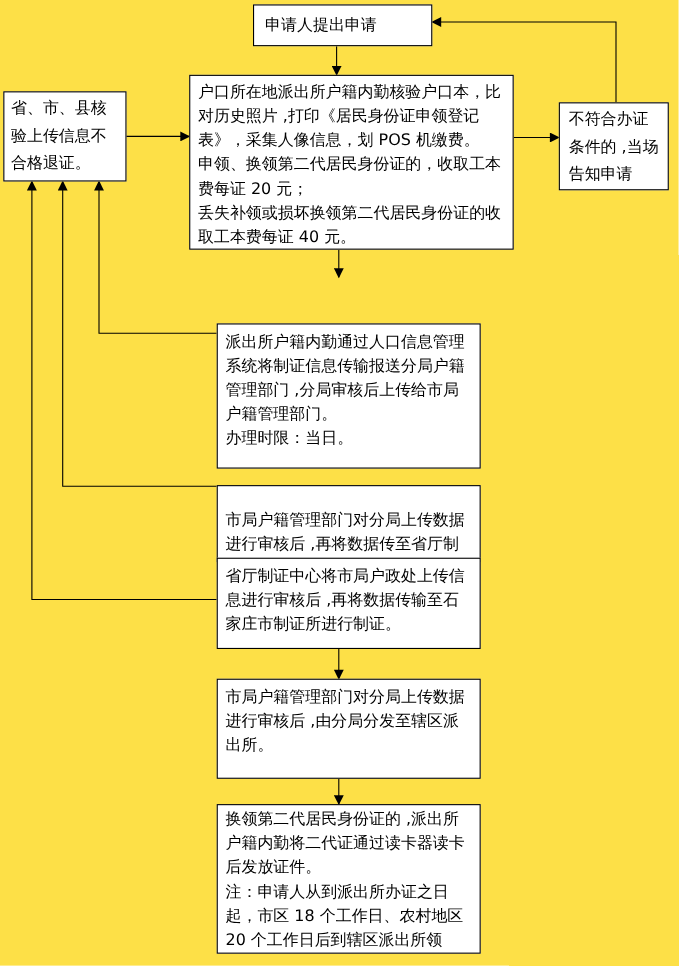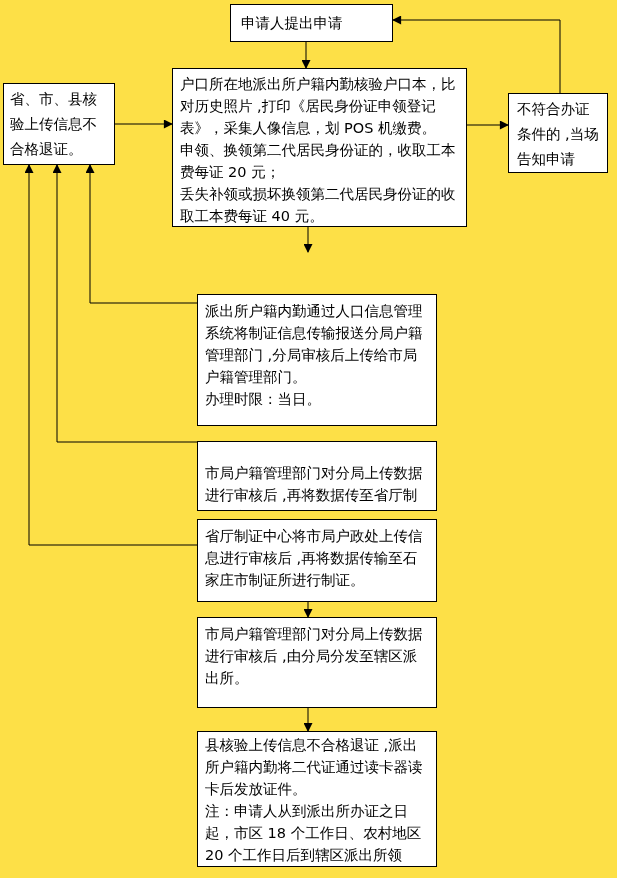--- a/index.html
+++ b/index.html
@@ -38,21 +38,21 @@
 
   .n-start {
     left: 230px; top: 4px; width: 163px; height: 38px;
     display: flex; align-items: center; padding-left: 10px;
   }
   .n-accept   { left: 172px; top: 68px;  width: 295px; height: 159px; padding-top: 4px; }
   .n-reject   { left: 3px;   top: 83px;  width: 112px; height: 82px;  line-height: 25px; padding: 3px 6px; }
   .n-notqual  { left: 508px; top: 93px;  width: 100px; height: 80px;  line-height: 25px; padding: 3px 8px; }
   .n-transmit { left: 197px; top: 252px; width: 240px; height: 132px; padding-top: 5px; margin-top: 42px; }
   .n-city     { left: 197px; top: 409px; width: 240px; height: 70px;  padding-top: 20px; margin-top: 32px; }
-  .n-province { left: 197px; top: 507px; width: 240px; height: 83px;  padding-top: 5px; margin-top: 12px; }
+  .n-province { left: 197px; top: 507px; width: 240px; height: 83px;  padding-top: 5px; }
   .n-distrib  { left: 197px; top: 617px; width: 240px; height: 91px;  padding-top: 5px; }
   .n-pickup   { left: 197px; top: 731px; width: 240px; height: 136px; padding-top: 2px; }
 </style>
 </head>
 <body>
 
 <div class="canvas">
 
   <svg class="connectors" width="617" height="878" viewBox="0 0 617 878" xmlns="http://www.w3.org/2000/svg">
     <defs>
@@ -105,17 +105,17 @@
 
   <div class="node n-province">
     <p>省厅制证中心将市局户政处上传信息进行审核后 ,再将数据传输至石家庄市制证所进行制证。</p>
   </div>
 
   <div class="node n-distrib">
     <p>市局户籍管理部门对分局上传数据进行审核后 ,由分局分发至辖区派出所。</p>
   </div>
 
   <div class="node n-pickup">
-    <p>县核验上传信息不合格退证 ,派出所户籍内勤将二代证通过读卡器读卡后发放证件。</p>
+    <p>换领第二代居民身份证的 ,派出所户籍内勤将二代证通过读卡器读卡后发放证件。</p>
     <p>注：申请人从到派出所办证之日起，市区 18 个工作日、农村地区 20 个工作日后到辖区派出所领证。</p>
   </div>
 
 </div>
 
 </body></html>

